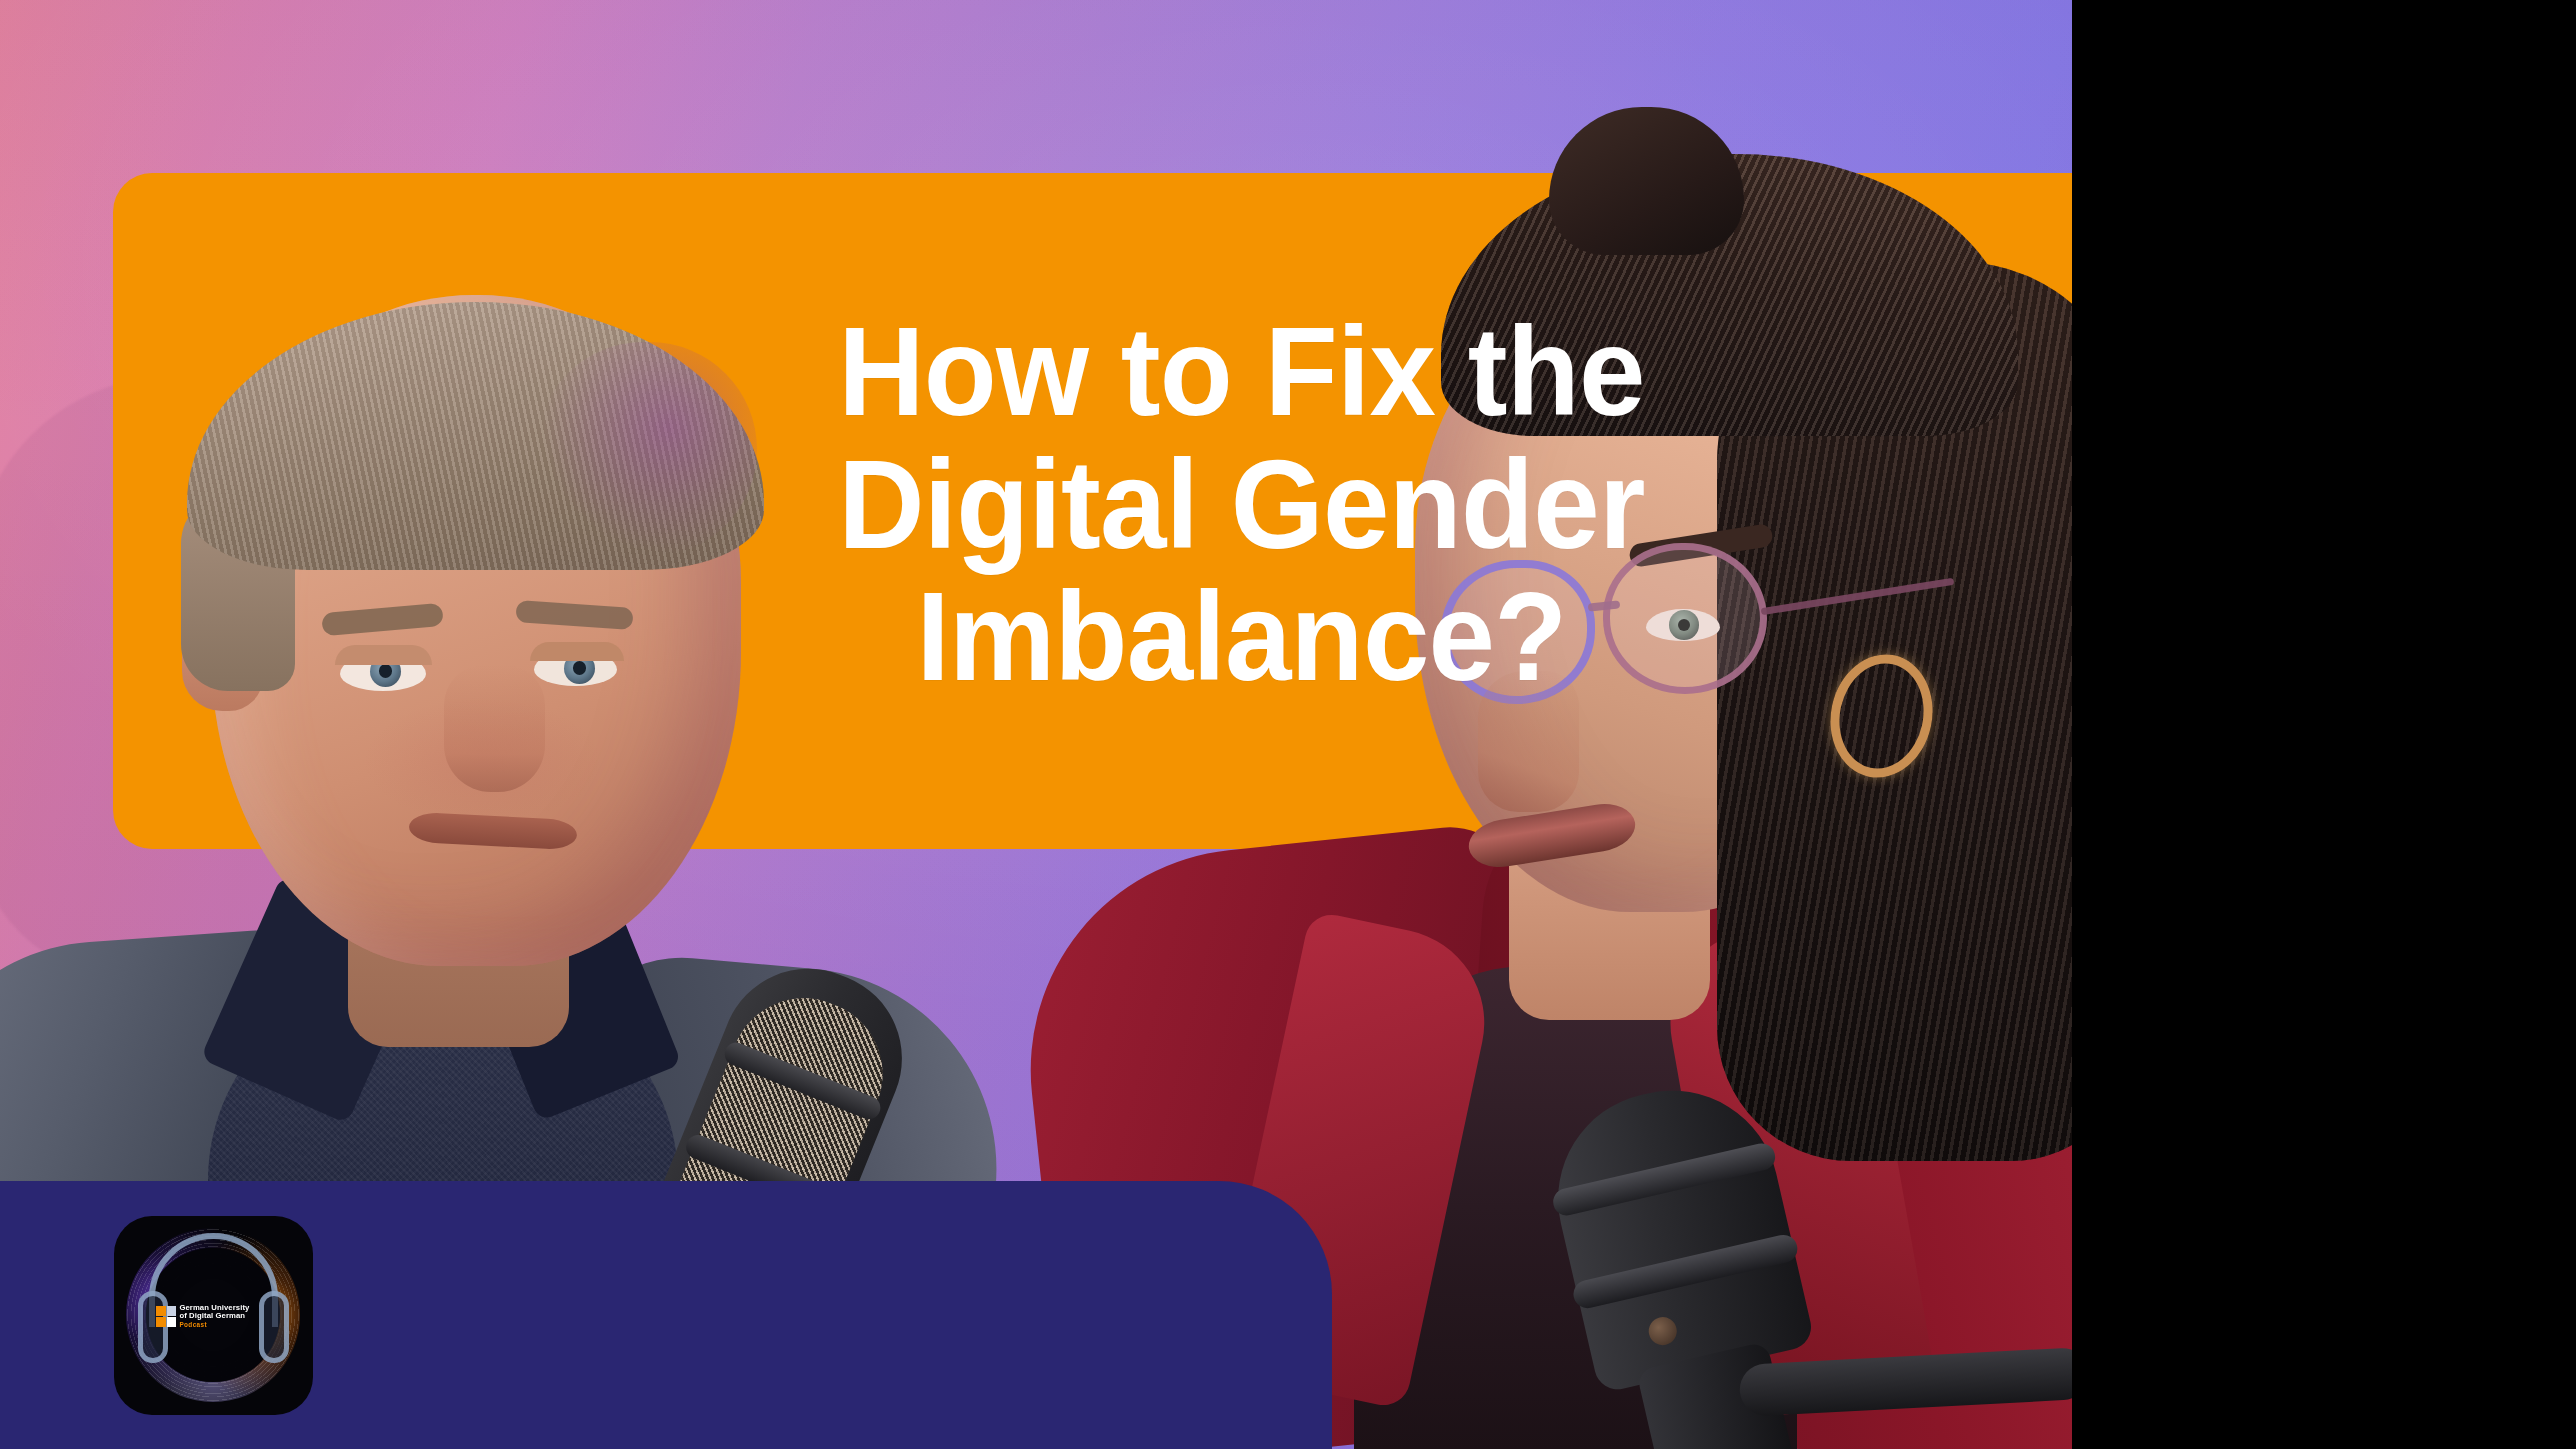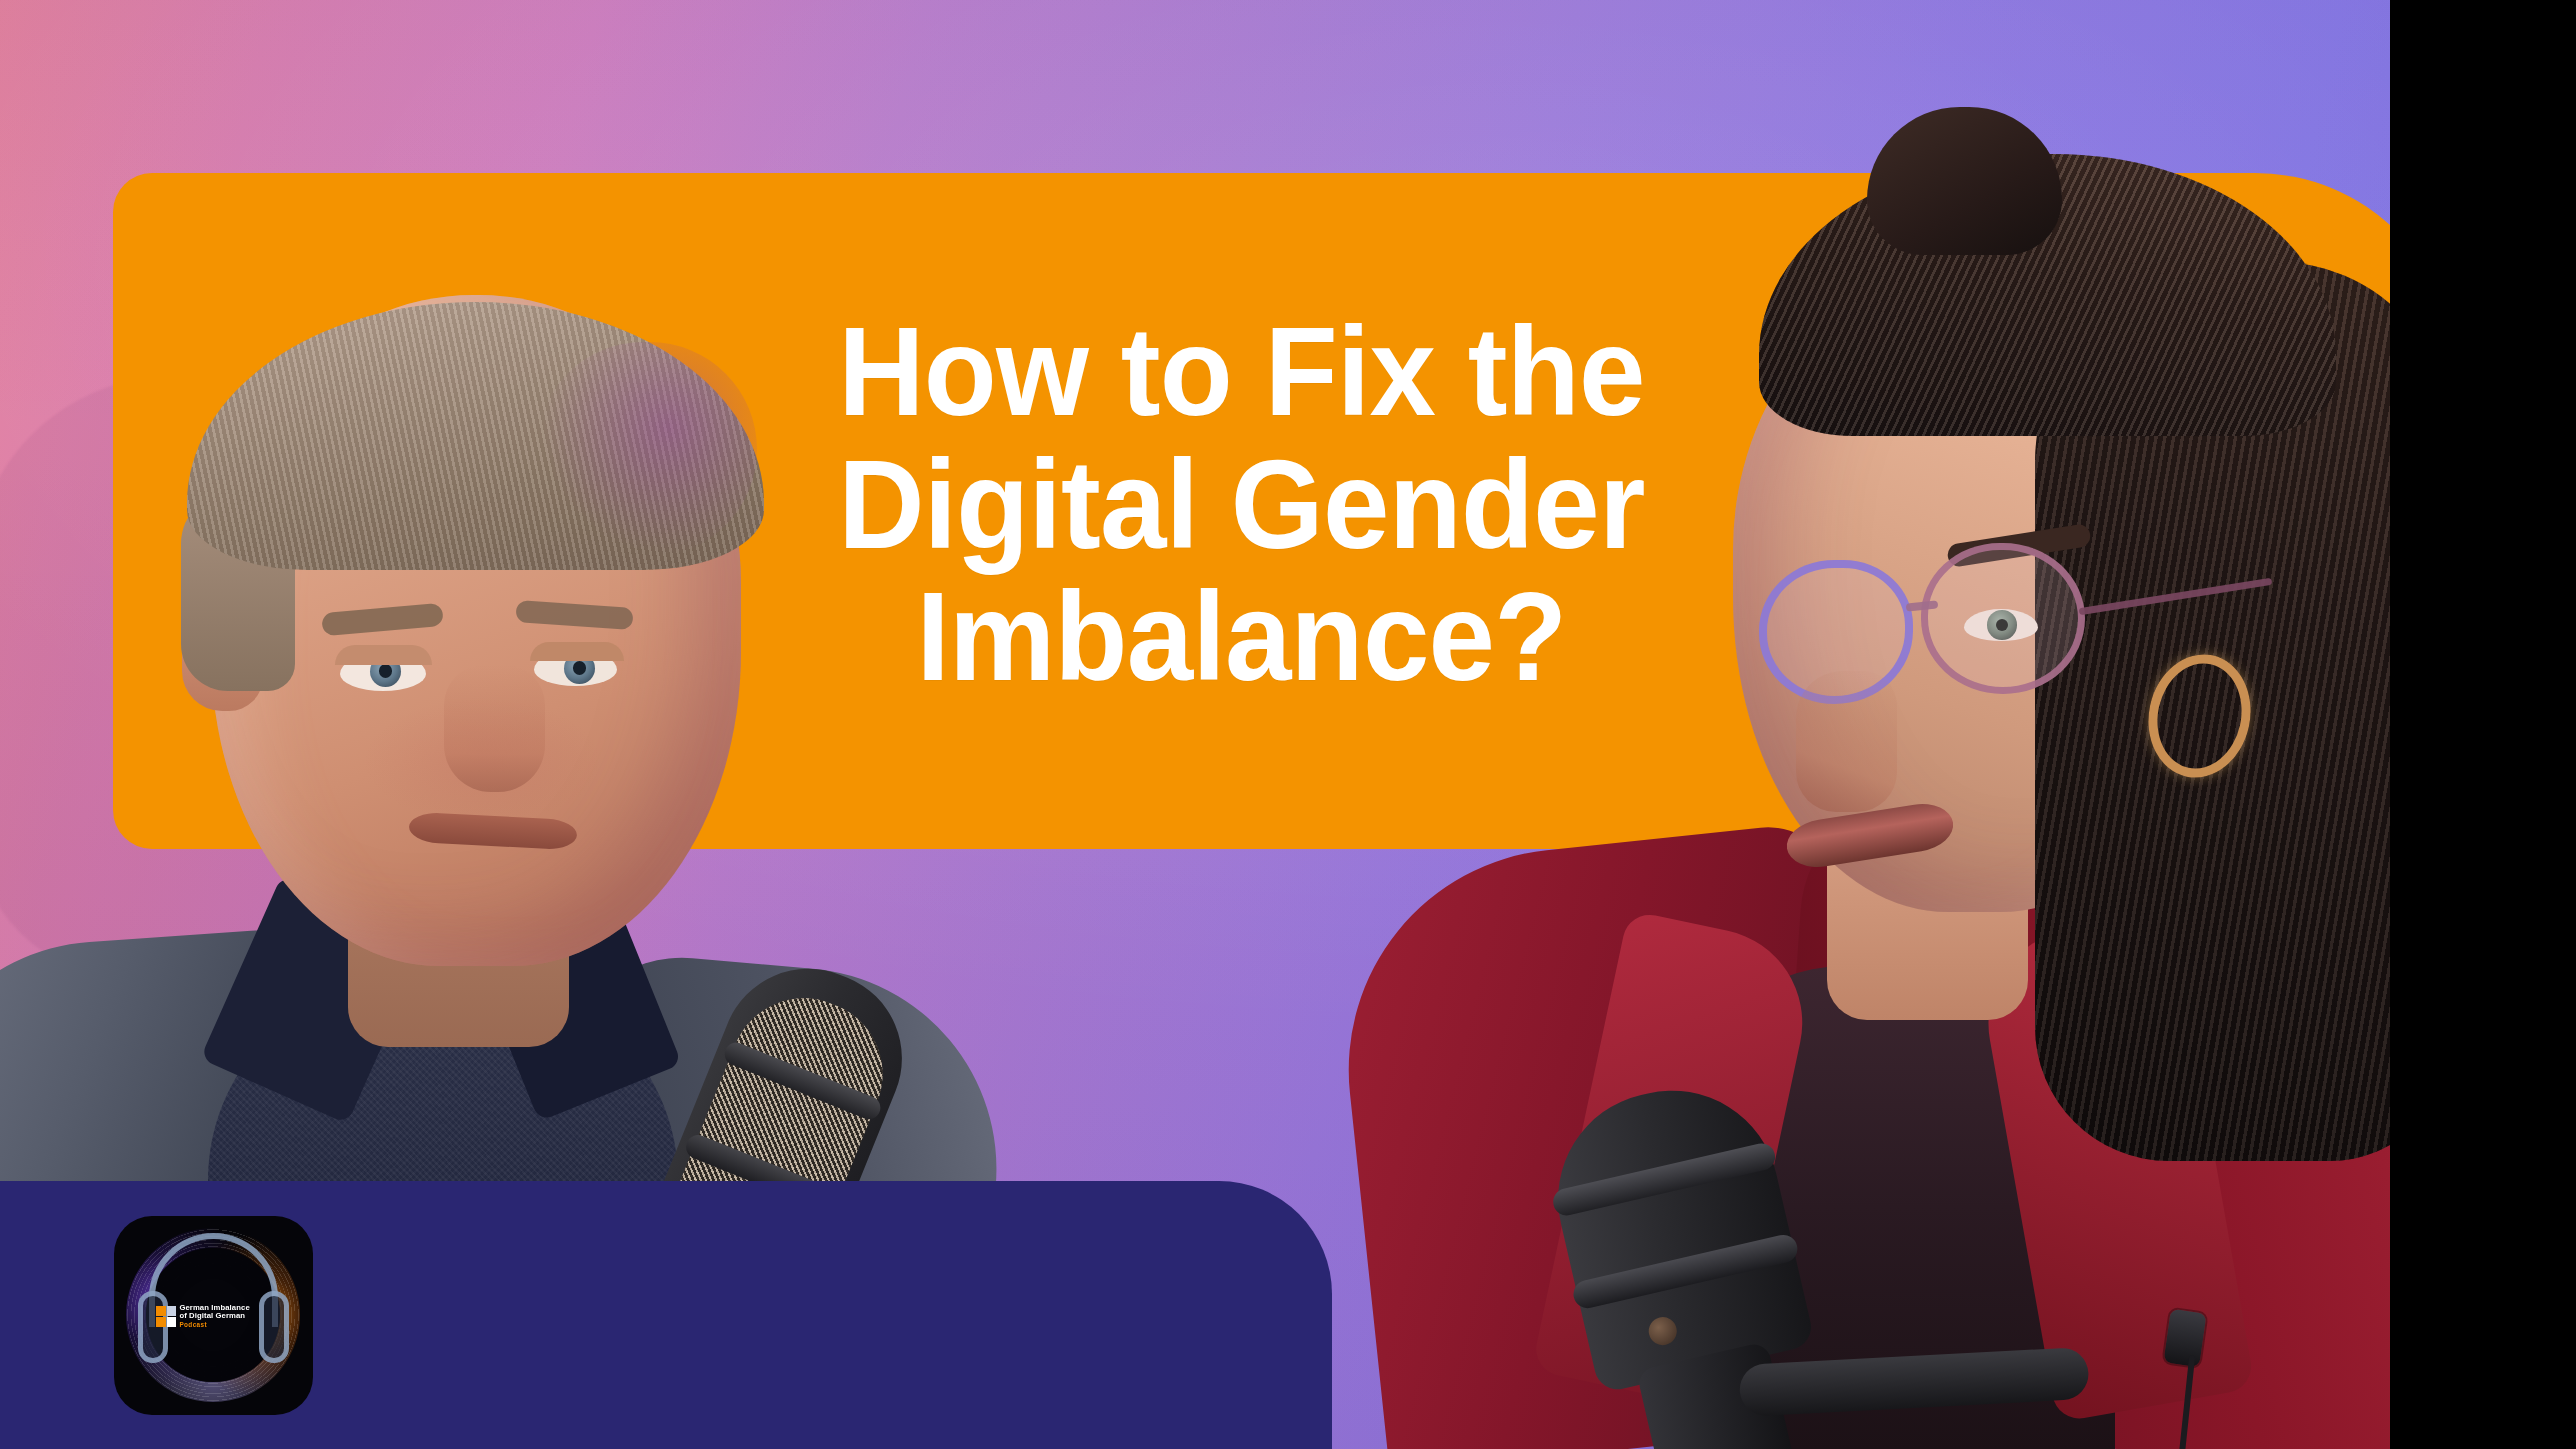--- a/index.html
+++ b/index.html
@@ -1,19 +1,19 @@
 <!DOCTYPE html>
 <html style="font-size:10.7px"><head>
 <meta charset="utf-8">
 <style>
   * { margin:0; padding:0; box-sizing:border-box; }
   html,body { width:2576px; height:1449px; overflow:hidden; background:#000; }
   body { font-family:"Liberation Sans", sans-serif; }
 
-  #stage{ position:relative; width:2390px; height:1449px; overflow:hidden; }
+  #stage{ position:relative; width:2072px; height:1449px; overflow:hidden; }
 
   
   .bg{ position:absolute; inset:0;
        background:linear-gradient(103deg,
           #e4839f 0%, #d97fb0 10%, #cf7ec0 22%, #b87ccd 34%,
           #a87ad4 46%, #9a79dd 58%, #8c77e4 72%, #8275e6 86%, #7c6fe0 100%); }
   .bg-sheen{ position:absolute; inset:0;
        background:radial-gradient(120% 90% at 62% 18%, rgba(255,255,255,.10) 0%, rgba(255,255,255,0) 60%); }
   .bg-blob{ position:absolute; left:-27px; top:376px; width:402px; height:604px;
        border-radius:201px 201px 161px 161px;
@@ -346,21 +346,21 @@
     <div class="hp-cup-l"></div>
     <div class="hp-cup-r"></div>
     <div class="logo-mark">
       <span class="lm-sq">
         <i class="lm-o1"></i>
           <i class="lm-o2"></i>
           <i class="lm-w1"></i>
           <i class="lm-w2"></i>
       </span>
       <span class="logo-txt">
-        <span>German Imbalance</span><br>
+        <span>German University</span><br>
         <span>of Digital German</span><br>
         <span class="pod">Podcast</span>
       </span>
     </div>
   </div>
 
 
 </div>
 
 

